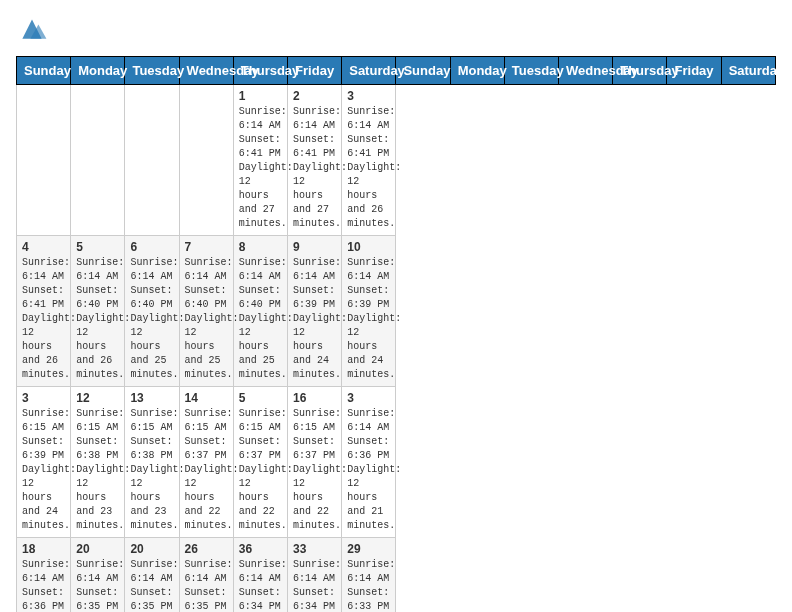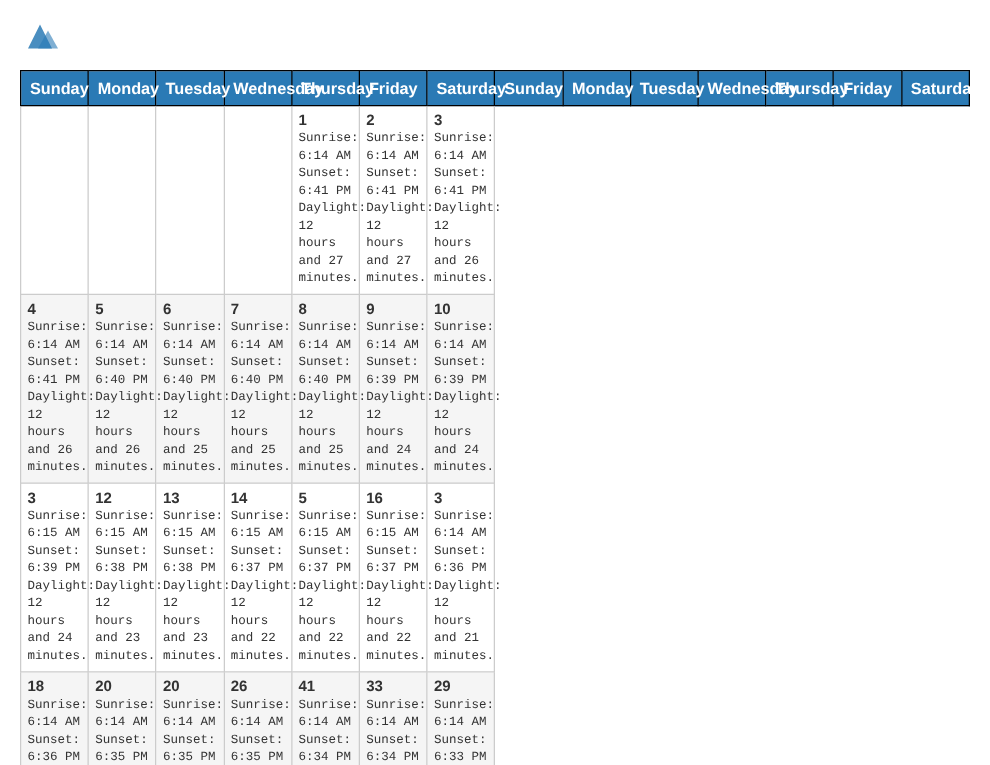--- a/index.html
+++ b/index.html
@@ -280,21 +280,21 @@
 and 20 minutes.</div>
         </td>
         <td>
           <div class="day-number">26</div>
           <div class="day-info" style="white-space: pre-line;">Sunrise: 6:14 AM
 Sunset: 6:35 PM
 Daylight: 12 hours
 and 20 minutes.</div>
         </td>
         <td>
-          <div class="day-number">41</div>
+          <div class="day-number">36</div>
           <div class="day-info" style="white-space: pre-line;">Sunrise: 6:14 AM
 Sunset: 6:34 PM
 Daylight: 12 hours
 and 19 minutes.</div>
         </td>
         <td>
           <div class="day-number">33</div>
           <div class="day-info" style="white-space: pre-line;">Sunrise: 6:14 AM
 Sunset: 6:34 PM
 Daylight: 12 hours

